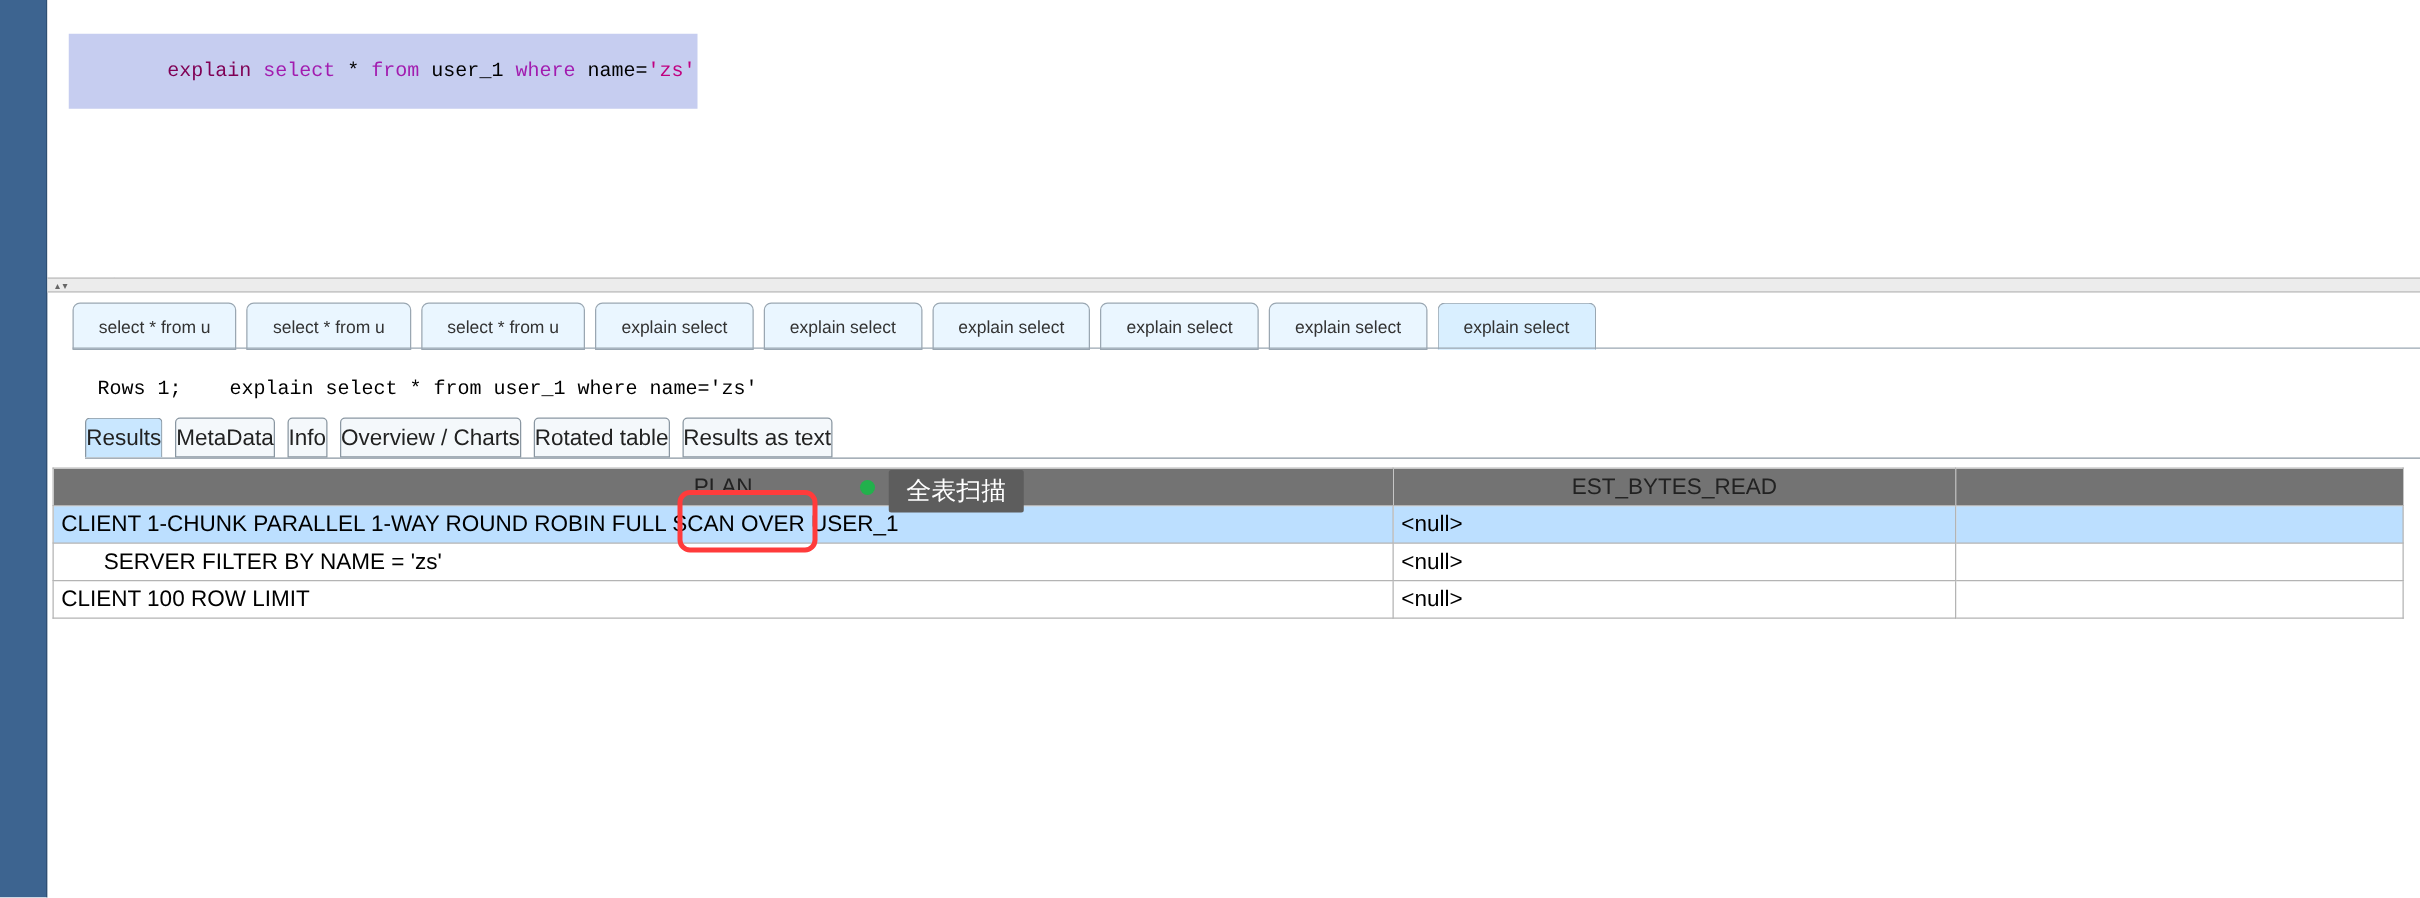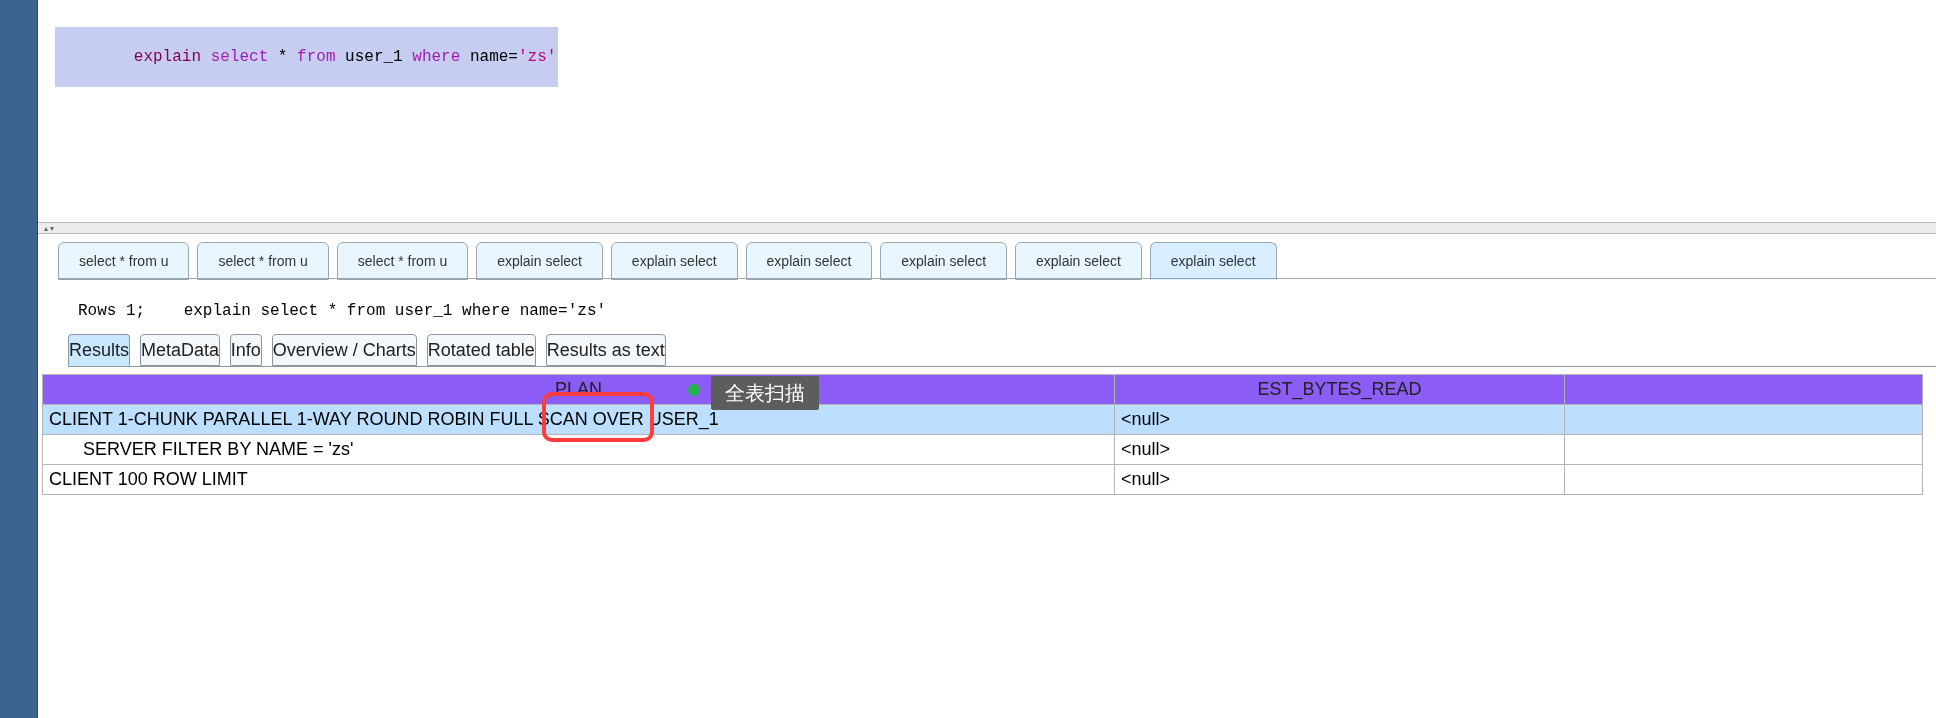--- a/index.html
+++ b/index.html
@@ -31,21 +31,21 @@
   .status-line{position:absolute;left:40px;top:300px;right:10px;height:26px;font-family:"NSimSun","Courier New",monospace;font-size:16px;line-height:22px;color:#000;}
   
   .res-strip{position:absolute;left:30px;top:334px;right:10px;height:34px;}
   .res-tab{display:inline-block;height:32px;line-height:30px;padding:0 0;margin-right:6px;border:1px solid #8a97a2;border-radius:4px 4px 0 0;background:#f4f8fb;color:#222;font-size:18px;cursor:pointer;}
   .res-tab.active{background:#c9e7ff;border-bottom-color:#c9e7ff;}
   .res-sep{position:absolute;left:30px;top:366px;right:0;height:1px;background:#8a97a2;}
   
   .table-wrap{position:absolute;left:4px;top:374px;right:0;}
   table.res{border-collapse:collapse;width:1880px;table-layout:fixed;}
   table.res th, table.res td{border:1px solid #b4b4b4;height:30px;font-size:18px;text-align:left;padding:0 6px;overflow:hidden;white-space:nowrap;}
-  table.res th{background:#8b5cf6;text-align:center;font-weight:normal;color:#222;position:relative;}
+  table.res th{background:#737373;text-align:center;font-weight:normal;color:#222;position:relative;}
   col.plan{width:1072px;}
   col.est{width:450px;}
   col.rest{width:358px;}
   table.res tr.sel td{background:#bcdfff;}
   table.res td.indent1{padding-left:40px;}
   .green-dot{display:inline-block;width:12px;height:12px;border-radius:50%;background:#22b14c;position:absolute;left:645px;top:9px;}
   
   .tooltip-badge{position:absolute;left:711px;top:376px;height:34px;line-height:34px;background:#5d5d5d;color:#fff;font-size:20px;padding:0 14px;border-radius:2px;z-index:20;font-family:"Microsoft YaHei",Arial;}
   
   .red-box{position:absolute;left:542px;top:392px;width:112px;height:50px;border:4px solid #ff3b3b;border-radius:10px;z-index:15;pointer-events:none;}

